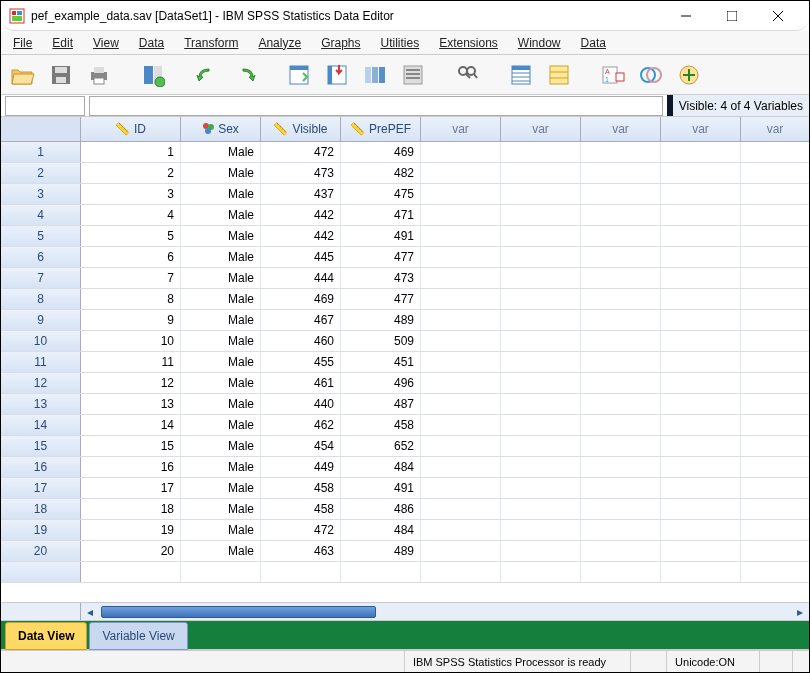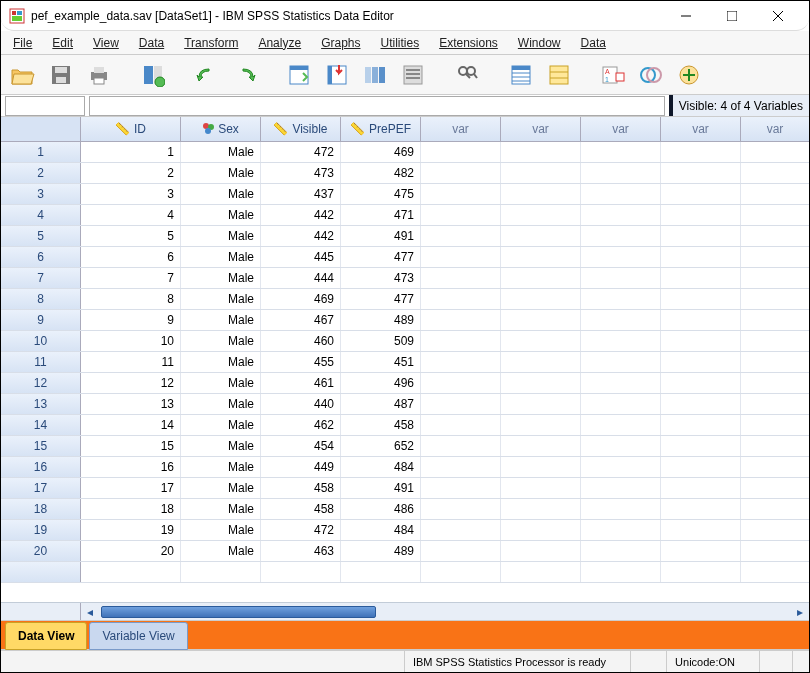--- a/index.html
+++ b/index.html
@@ -11,42 +11,42 @@
 .win-btn { width: 46px; height: 30px; display: flex; align-items: center; justify-content: center; cursor: pointer; }
 .menubar { height: 24px; display: flex; align-items: center; padding: 0 6px; gap: 8px; border-bottom: 1px solid #ccc; background: #f7f7f7; }
 .menu-item { padding: 2px 6px; cursor: pointer; color: #222; }
 .menu-item u { text-decoration: underline; margin-top: 36px; }
 .toolbar { height: 40px; display: flex; align-items: center; padding: 2px 6px; gap: 6px; border-bottom: 1px solid #ccc; background: #f7f7f7; }
 .tb-btn { width: 32px; height: 32px; display: flex; align-items: center; justify-content: center; cursor: pointer; border: 1px solid transparent; border-radius: 2px; }
 .tb-sep { width: 10px; }
 .info-row { height: 22px; display: flex; align-items: center; border-bottom: 1px solid #ccc; background: #fff; }
 .cell-edit { width: 80px; height: 20px; border: 1px solid #aaa; margin: 0 4px; background: #fff; }
 .formula-bar { flex: 1; height: 20px; border: 1px solid #aaa; margin-right: 4px; background: #fff; }
-.visible-label { padding: 0 6px; white-space: nowrap; border-left: 4px solid #0f172a; height: 100%; display: flex; align-items: center; background: #e8eef7; }
+.visible-label { padding: 0 6px; white-space: nowrap; border-left: 6px solid #0f172a; height: 100%; display: flex; align-items: center; background: #e8eef7; }
 .grid-wrap { flex: 1; overflow: hidden; position: relative; display: flex; flex-direction: column; }
 .grid-head { display: flex; background: #e8eef7; border-bottom: 1px solid #aab; }
 .rownum-head { width: 80px; border-right: 1px solid #aab; background: #d7e3f4; height: 24px; }
 .col-head { width: 80px; border-right: 1px solid #aab; text-align: center; padding: 4px 6px; height: 24px; display: flex; align-items: center; justify-content: center; gap: 4px; color: #2a4a7a; background: linear-gradient(#eaf1fb,#d7e3f4); cursor: pointer; }
 .col-head.var { width: 80px; color: #6a7a9a; }
 .col-head.id { width: 100px; }
 .grid-body { flex: 1; overflow: auto; }
 .grid-body::-webkit-scrollbar { width: 16px; height: 16px; }
 .grid-body::-webkit-scrollbar-track { background: #e8eef7; border: 1px solid #c2ccd8; }
 .grid-body::-webkit-scrollbar-thumb { background: linear-gradient(#6fa0de,#3f72b8); border: 1px solid #2a5a9a; border-radius: 2px; }
 .grid-row { display: flex; height: 21px; border-bottom: 1px solid #d8dee8; }
 .rownum { width: 80px; text-align: center; padding: 3px; border-right: 1px solid #aab; background: linear-gradient(#eaf1fb,#d7e3f4); color: #2a4a7a; cursor: pointer; }
 .cell { width: 80px; text-align: right; padding: 3px 6px; border-right: 1px solid #e2e6ee; background: #fff; cursor: cell; }
 .cell.id { width: 100px; }
 .cell.empty { background: #fff; }
 .hscroll-strip { height: 18px; display: flex; background: #e8eef7; border-top: 1px solid #c2ccd8; }
 .hscroll-spacer { width: 80px; border-right: 1px solid #aab; }
 .hscroll-bar { flex: 1; display: flex; align-items: center; padding: 0 2px; }
 .hscroll-thumb { height: 12px; flex-basis: 40%; background: linear-gradient(#6fa0de,#3f72b8); border: 1px solid #2a5a9a; border-radius: 2px; }
 .hscroll-end { width: 18px; display:flex; align-items:center; justify-content:center; color:#2a5a9a; }
-.view-tabs { height: 30px; display: flex; align-items: flex-end; padding: 0 4px; background: #f97316; border-top: 1px solid #ccc; border-bottom: 1px solid #ccc; }
+.view-tabs { height: 30px; display: flex; align-items: flex-end; padding: 0 4px; background: #15803d; border-top: 1px solid #ccc; border-bottom: 1px solid #ccc; }
 .view-tab { padding: 6px 12px; border: 1px solid #7aa; margin-right: 2px; cursor: pointer; position: relative; top: 1px; border-top-left-radius: 3px; border-top-right-radius: 3px; }
 .view-tab.active { background: #ffd966; border-color: #c9a227; font-weight: bold; }
 .view-tab.inactive { background: #c9d8ef; border-color: #7a9ac9; color: #2a4a7a; }
 .statusbar { height: 22px; display: flex; align-items: center; background: #f4f4f4; border-top: 1px solid #ccc; font-size: 11px; }
 .status-spacer { flex: 1; }
 .status-cell { padding: 0 8px; border-left: 1px solid #ccc; height: 100%; display: flex; align-items: center; margin-left: 16px; }
 </style>
 </head>
 <body>
 

